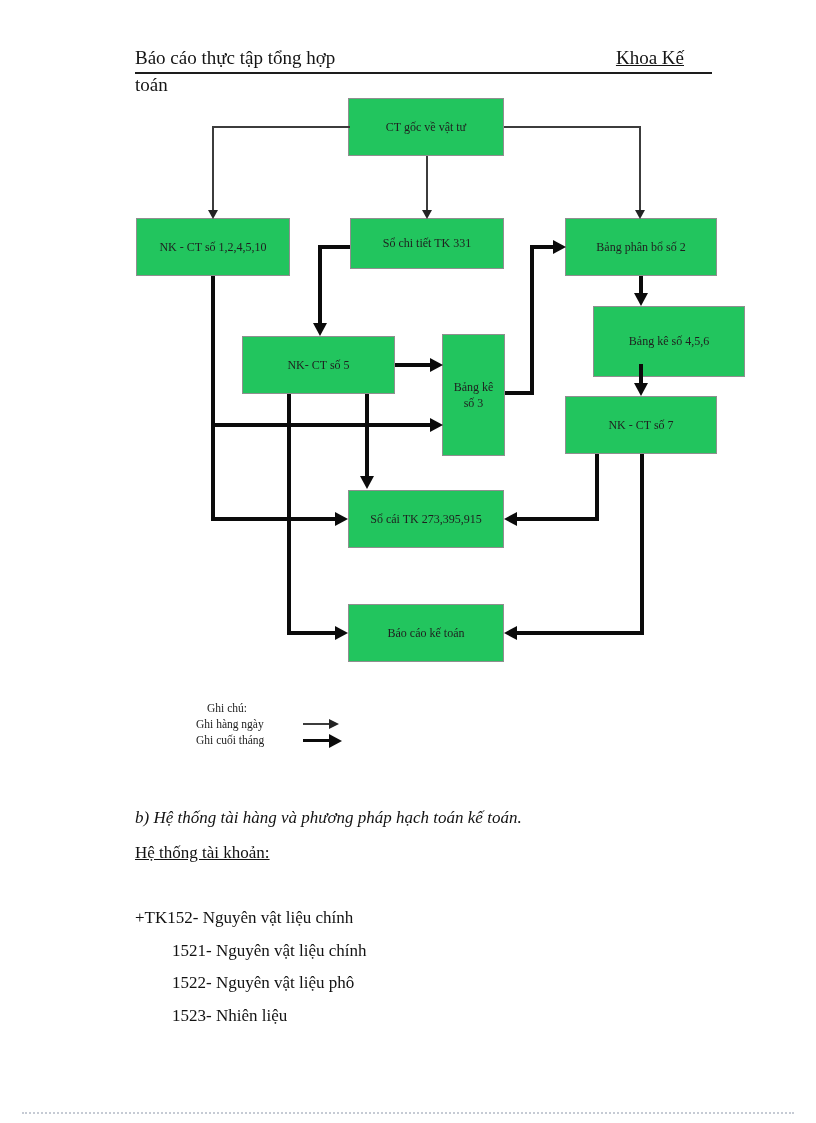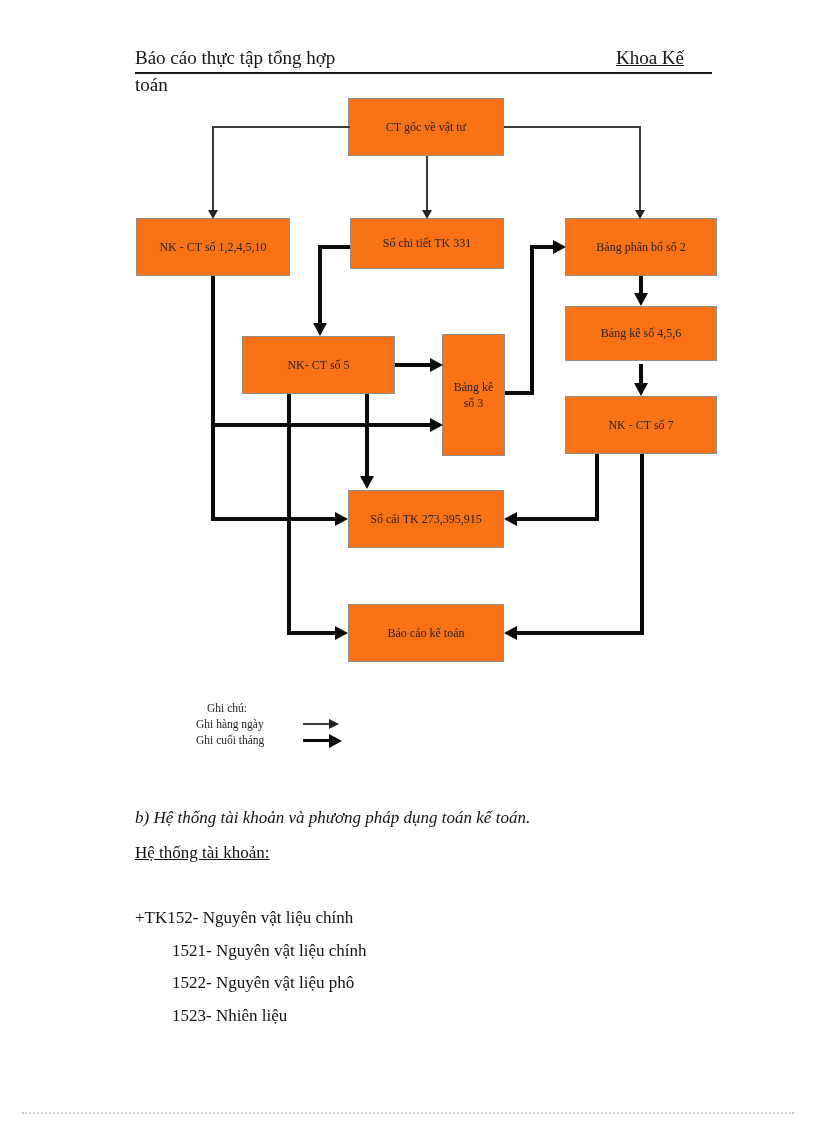--- a/index.html
+++ b/index.html
@@ -15,21 +15,21 @@
     display:flex; justify-content:space-between; align-items:flex-end;
     border-bottom:2px solid #1d1d1d; padding-bottom:2px;
     font-size:19px; line-height:24px; color:#141414;
   }
   .hdr .right { padding-right:28px;text-decoration:underline; }
   .hdr2 { position:absolute; left:135px; top:74px; font-size:19px; color:#141414; }
 
   
   .box {
     position:absolute; box-sizing:border-box;
-    border:1px solid #8f8f8f; background:#f97316;
+    border:1px solid #8f8f8f; background:#22c55e;
     display:flex; align-items:center; justify-content:center;
     text-align:center; font-size:12px; line-height:1.35; color:#1f1f1f;
     padding:2px 4px;
   }
 
   
   .lnt { position:absolute; background:#3c3c3c; } 
   .lnk { position:absolute; background:#0b0b0b; } 
 
   
@@ -76,21 +76,21 @@
   </div>
   <div class="box" style="left:565px;top:218px;width:152px;height:58px">
     <span>Bảng phân bổ số 2</span>
   </div>
   <div class="box" style="left:242px;top:336px;width:153px;height:58px">
     <span>NK- CT số 5</span>
   </div>
   <div class="box" style="left:442px;top:334px;width:63px;height:122px">
     <span>Bảng kê số 3</span>
   </div>
-  <div class="box" style="left:565px;top:306px;width:152px;height:55px">
+  <div class="box" style="left:593px;top:306px;width:152px;height:71px">
     <span>Bảng kê số 4,5,6</span>
   </div>
   <div class="box" style="left:565px;top:396px;width:152px;height:58px">
     <span>NK - CT số 7</span>
   </div>
   <div class="box" style="left:348px;top:490px;width:156px;height:58px">
     <span>Sổ cái TK 273,395,915</span>
   </div>
   <div class="box" style="left:348px;top:604px;width:156px;height:58px">
     <span>Báo cáo kế toán</span>
@@ -146,21 +146,21 @@
   <div class="arr ak-l" style="left:504px;top:626px"></div>
 
   <div class="lg" style="left:207px;top:701px">Ghi chú:</div>
   <div class="lg" style="left:196px;top:717px">Ghi hàng ngày</div>
   <div class="lg" style="left:196px;top:733px">Ghi cuối tháng</div>
   <div class="lnt" style="left:303px;top:723px;width:27px;height:2px"></div>
   <div class="arr at-r" style="left:329px;top:719px"></div>
   <div class="lnk" style="left:303px;top:739px;width:27px;height:3px"></div>
   <div class="arr ak-r" style="left:329px;top:734px"></div>
 
-  <div class="bt italic" style="top:806px">b) Hệ thống tài khoản và phương pháp dụng toán kế toán.</div>
+  <div class="bt italic" style="top:806px">b) Hệ thống tài hàng và phương pháp hạch toán kế toán.</div>
   <div class="bt uline" style="top:841px">Hệ thống tài khoản:</div>
   <div class="bt" style="top:906px">+TK152- Nguyên vật liệu chính</div>
   <div class="bt ind" style="top:939px">1521- Nguyên vật liệu chính</div>
   <div class="bt ind" style="top:971px">1522- Nguyên vật liệu phô</div>
   <div class="bt ind" style="top:1004px">1523- Nhiên liệu</div>
 
   <div class="dotted"></div>
 </div>
 
 </body></html>

